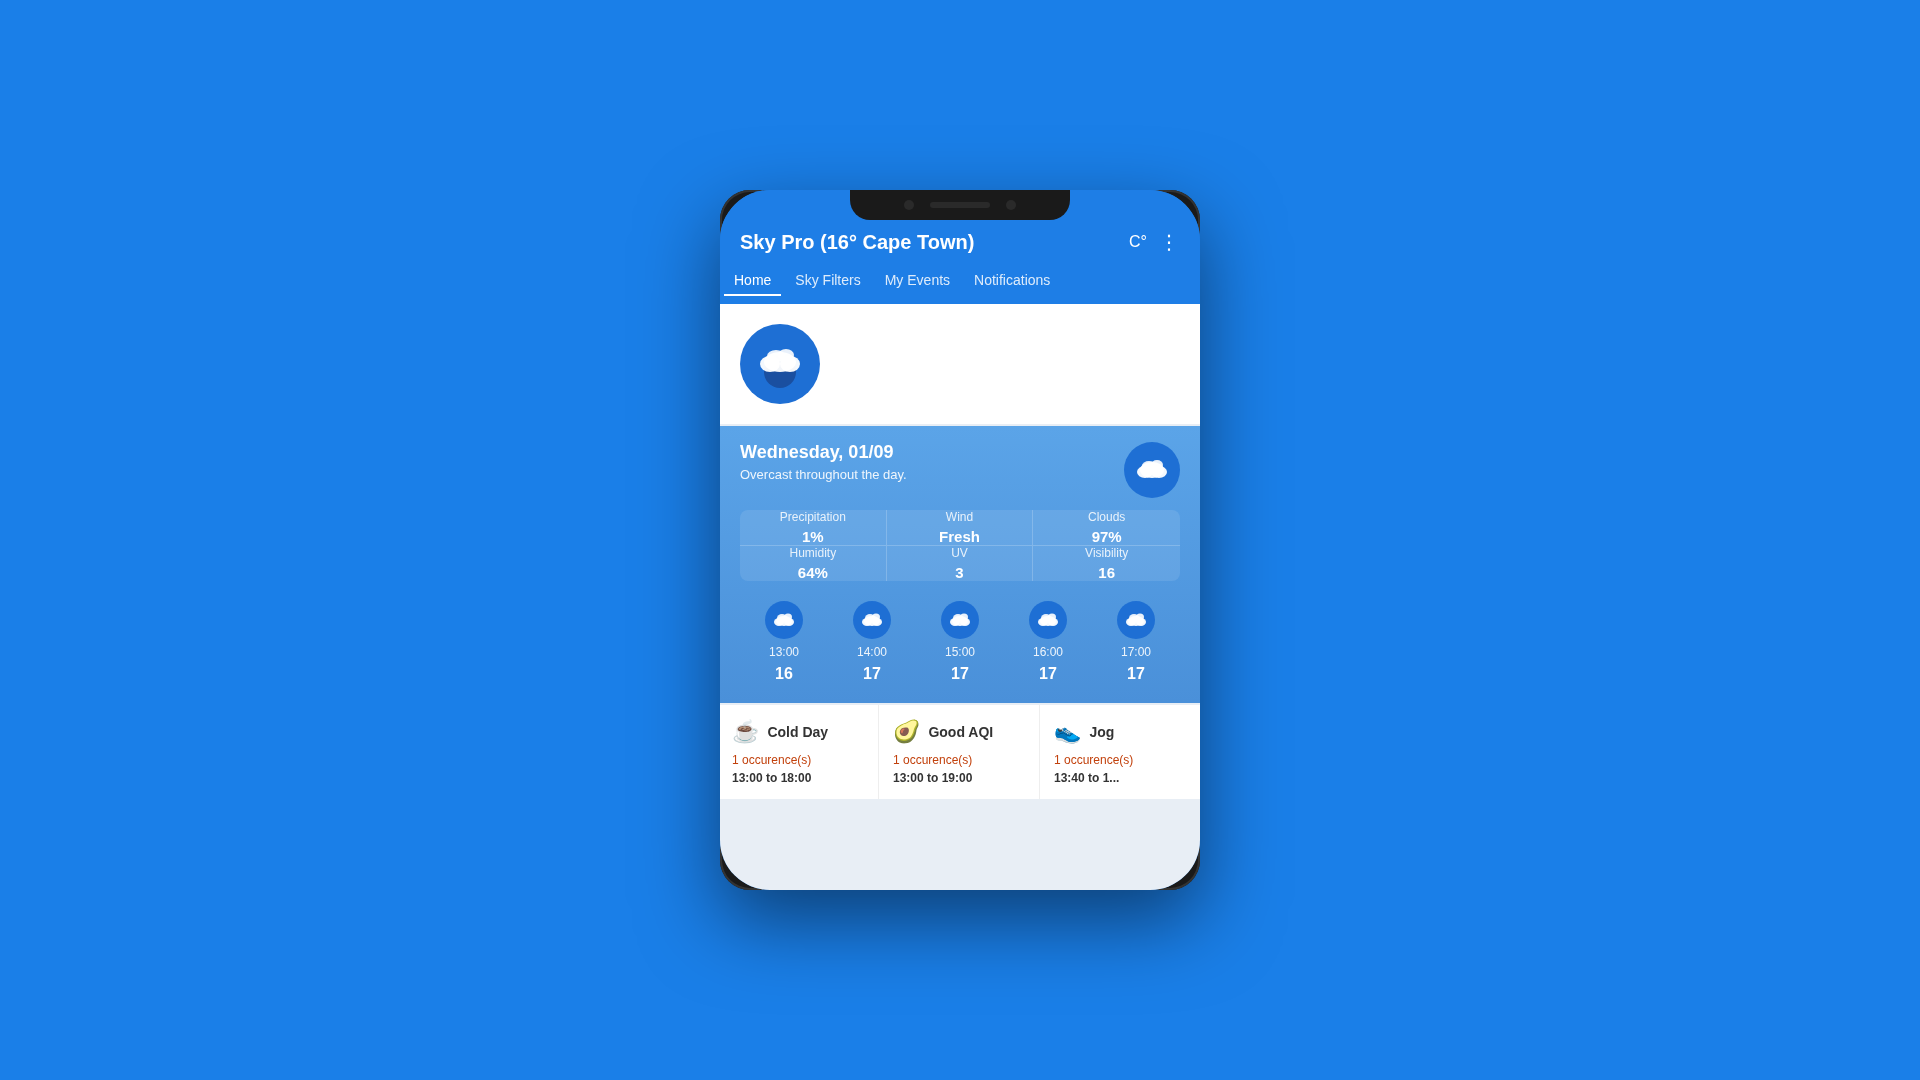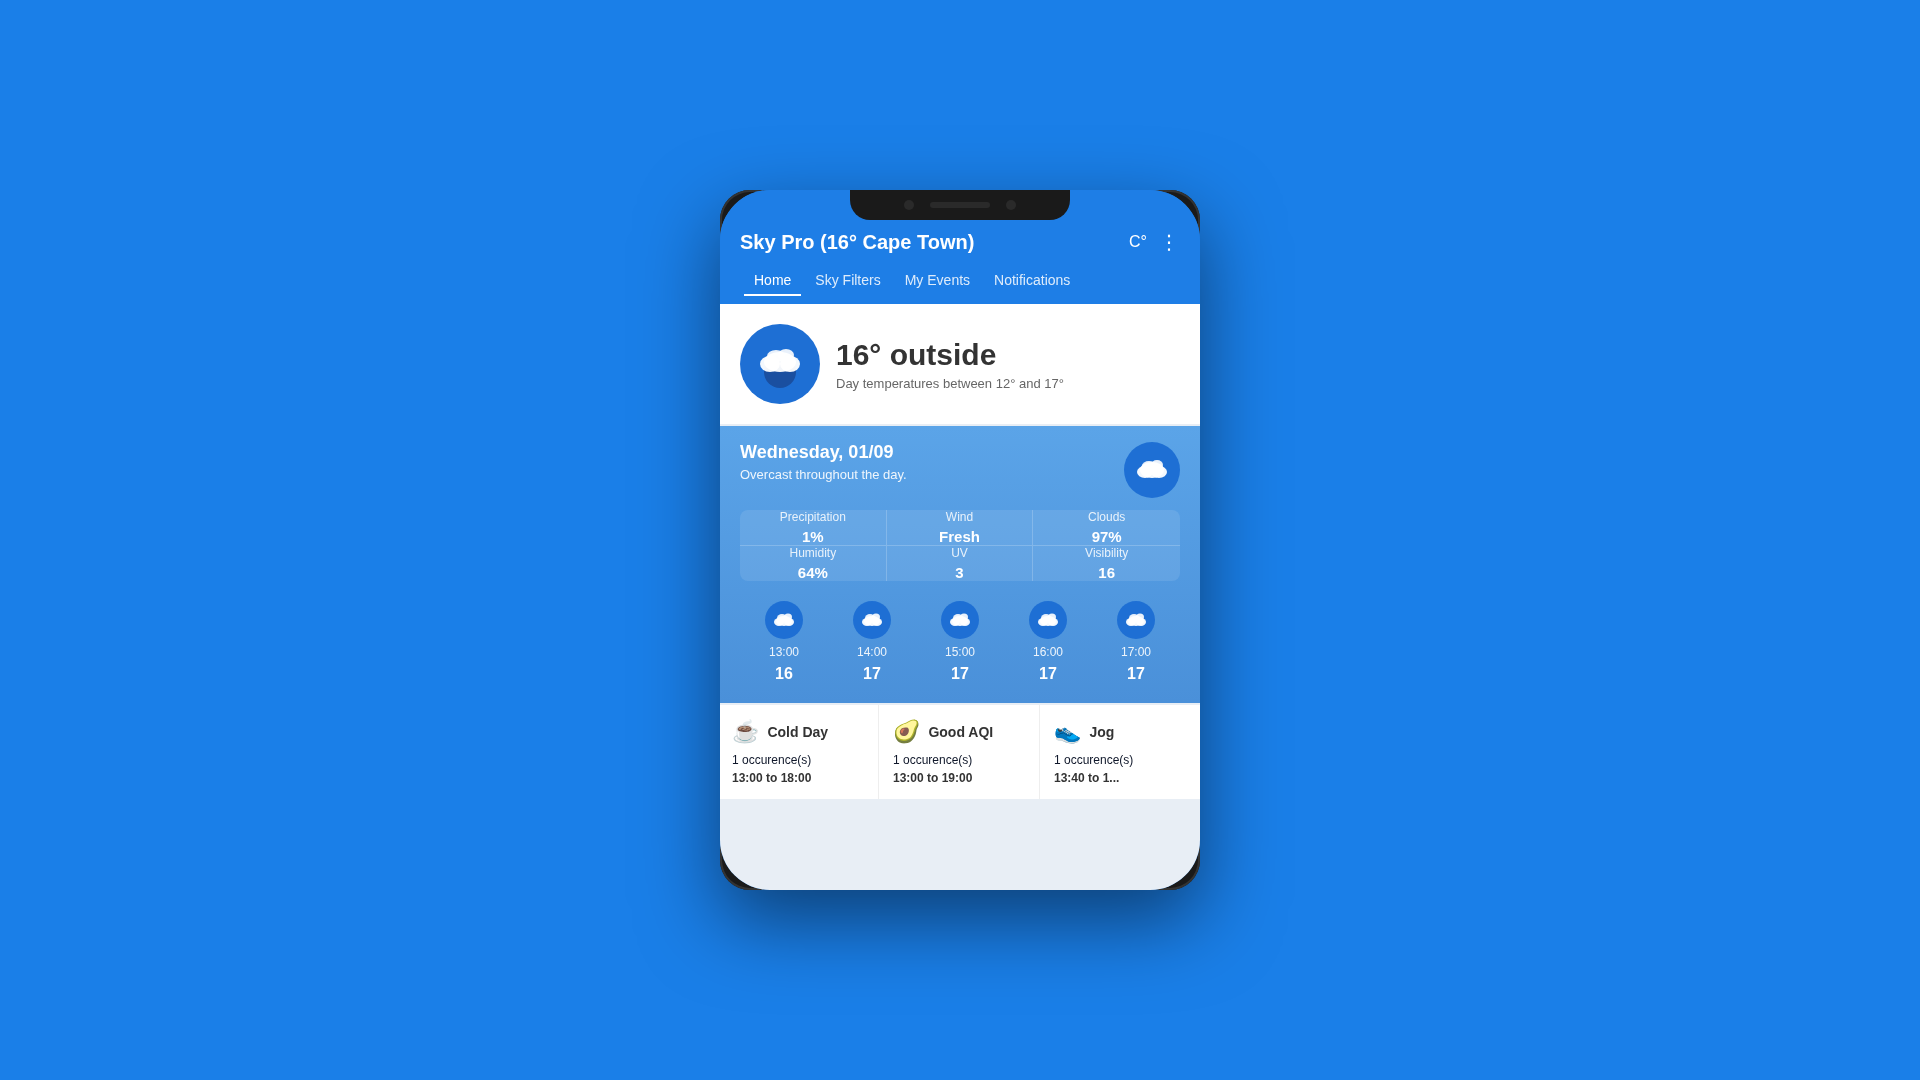--- a/index.html
+++ b/index.html
@@ -94,21 +94,21 @@
     .more-icon {
       color: white;
       font-size: 20px;
       letter-spacing: 1px;
     }
 
     
     .nav-tabs {
       background: #1e7ee6;
       display: flex;
-      padding: 0 24px;
+      padding: 0 4px;
       gap: 4px;
       padding-bottom: 8px;
     }
     .nav-tab {
       color: white;
       font-size: 14px;
       padding: 6px 10px;
       cursor: pointer;
       font-weight: 500;
       opacity: 0.85;
@@ -295,21 +295,21 @@
     .event-name {
       font-size: 14px;
       font-weight: 700;
       color: #333;
       white-space: nowrap;
       overflow: hidden;
       text-overflow: ellipsis;
     }
     .event-count {
       font-size: 12px;
-      color: #0f172a;
+      color: #c2410c;
       margin-bottom: 4px;
     }
     .event-time {
       font-size: 12px;
       font-weight: 700;
       color: #333;
     }
   </style>
 </head>
 <body>
@@ -355,24 +355,20 @@
 
             <circle cx="30" cy="38" r="16" fill="#1a4fa0"></circle>
 
             <ellipse cx="30" cy="28" rx="16" ry="10" fill="white" opacity="0.95"></ellipse>
             <ellipse cx="20" cy="30" rx="10" ry="8" fill="white" opacity="0.95"></ellipse>
             <ellipse cx="40" cy="30" rx="10" ry="8" fill="white" opacity="0.95"></ellipse>
 
             <ellipse cx="26" cy="22" rx="9" ry="6" fill="white" opacity="0.9"></ellipse>
             <ellipse cx="36" cy="21" rx="8" ry="6" fill="white" opacity="0.9"></ellipse>
           </svg>
-        </div>
-        <div class="current-weather-text">
-          <h2>16° outside</h2>
-          <p>Day temperatures between 12° and 17°</p>
         </div>
       </div>
 
       <div class="day-forecast-card">
         <div class="day-forecast-header">
           <div>
             <div class="day-forecast-title">Wednesday, 01/09</div>
             <div class="day-forecast-subtitle">Overcast throughout the day.</div>
           </div>
           <div class="day-icon-circle">

